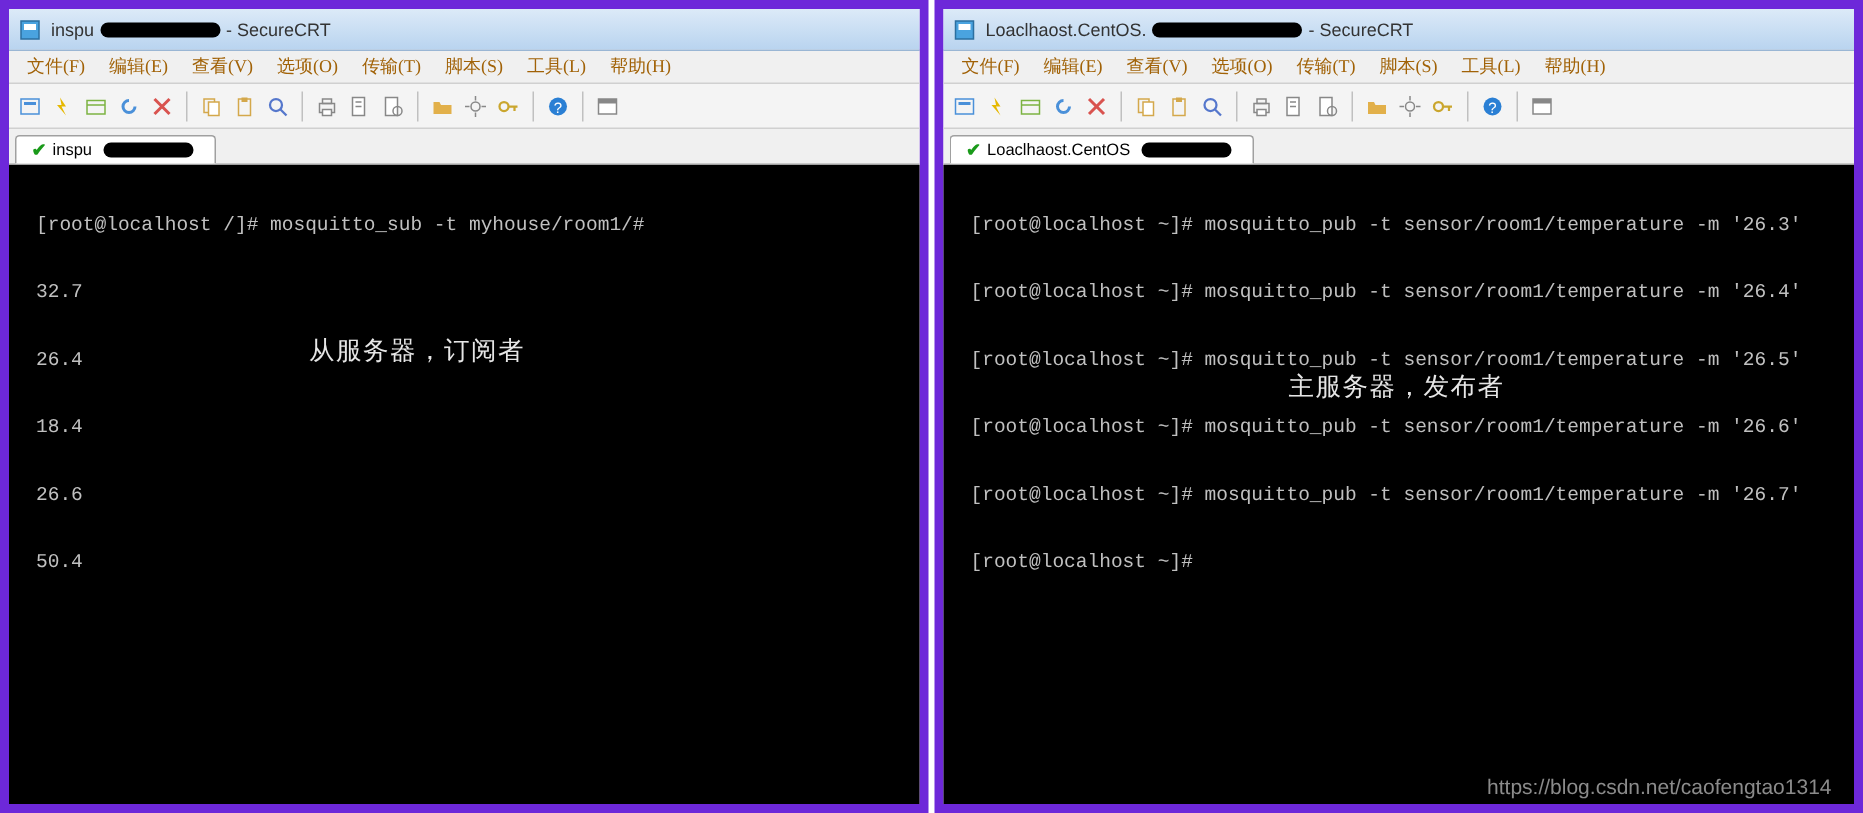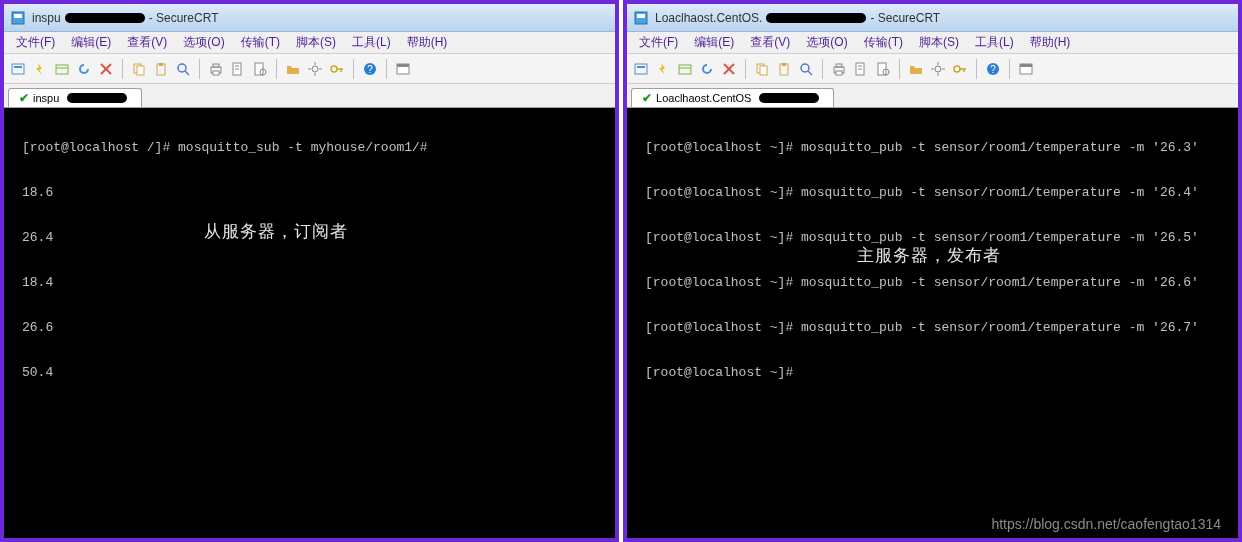--- a/index.html
+++ b/index.html
@@ -6,41 +6,41 @@
     body {
       font-family: "Microsoft YaHei", Tahoma, sans-serif;
       font-size: 12px;
       background: #fff;
       width: 1242px;
       height: 542px;
       overflow: hidden;
       position: relative;
     }
     .container { display: flex; width: 100%; height: 100%; }
-    .window { flex: 1; display: flex; flex-direction: column; border: 4px solid #6d28d9; }
+    .window { flex: 1; display: flex; flex-direction: column; border: 6px solid #6d28d9; }
     .window:first-child { margin-right: 4px; }
     .titlebar {
       height: 28px;
       background: linear-gradient(#dceaf8, #b9d4ef);
       display: flex;
       align-items: center;
       padding: 0 6px;
       border-bottom: 1px solid #9ab6d4;
     }
     .titlebar-icon {
       width: 16px; height: 16px; margin-right: 6px;
       display: flex; align-items: center; justify-content: center;
     }
     .titlebar-text { color: #333; font-size: 12px; display: flex; align-items: center; }
     .redact { display: inline-block; background: #000; border-radius: 5px; height: 10px; width: 80px; margin: 0 4px; }
     .menubar {
       height: 22px; background: #f0f0f0; display: flex; align-items: center;
       padding: 0 6px; border-bottom: 1px solid #d0d0d0; gap: 4px;
     }
-    .menu-item { padding: 2px 6px; color: #4c1d95; cursor: default; }
+    .menu-item { padding: 2px 6px; color: #a16207; cursor: default; font-family: Liberation Serif, serif; }
     .toolbar {
       height: 30px; background: #f4f4f4; display: flex; align-items: center;
       padding: 0 4px; border-bottom: 1px solid #d0d0d0; gap: 2px;
     }
     .tb-icon { width: 20px; height: 20px; display: flex; align-items: center; justify-content: center; cursor: default; }
     .tb-sep { width: 1px; height: 20px; background: #c0c0c0; margin: 0 4px; }
     .tabbar {
       height: 24px; background: #f0f0f0; display: flex; align-items: flex-end;
       padding: 0 4px; border-bottom: 1px solid #a0a0a0;
     }
@@ -203,21 +203,21 @@
       </div>
     <div class="tabbar">
       <div class="tab">
         <span class="tab-check">✔</span>
         <span>inspu</span>
         <span class="redact" style="width:60px"></span>
       </div>
     </div>
     <div class="terminal">
       <div class="term-line">[root@localhost /]# mosquitto_sub -t myhouse/room1/#</div>
-      <div class="term-line">18.6</div>
+      <div class="term-line">32.7</div>
       <div class="term-line">26.4</div>
       <div class="term-line">18.4</div>
       <div class="term-line">26.6</div>
       <div class="term-line">50.4</div>
       <div class="annotation" style="top:100px; left:200px;margin-top:16px;">从服务器，订阅者</div>
     </div>
   </div>
 
   <div class="window">
     <div class="titlebar">

